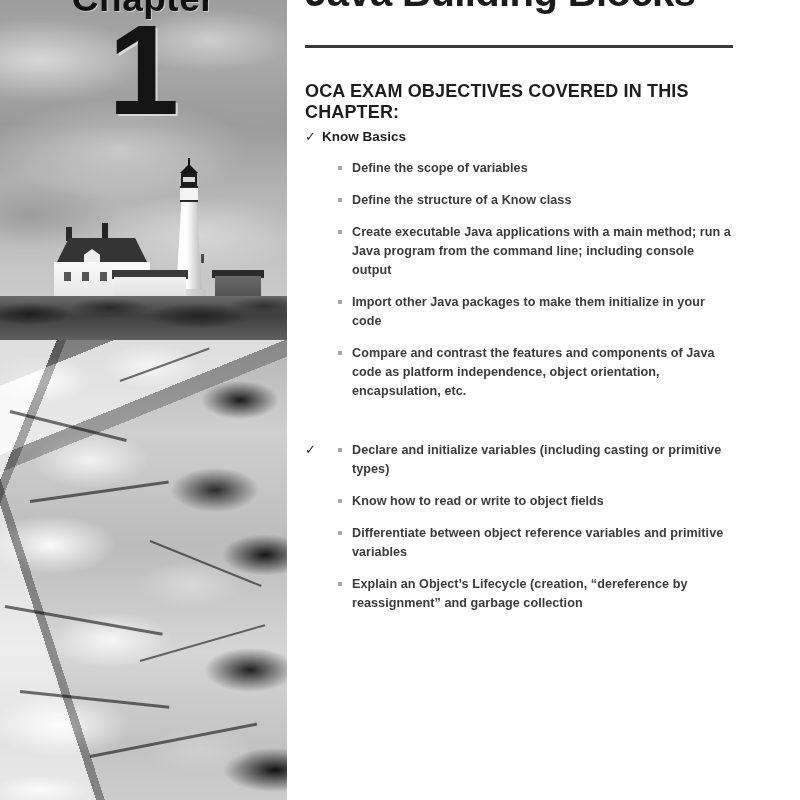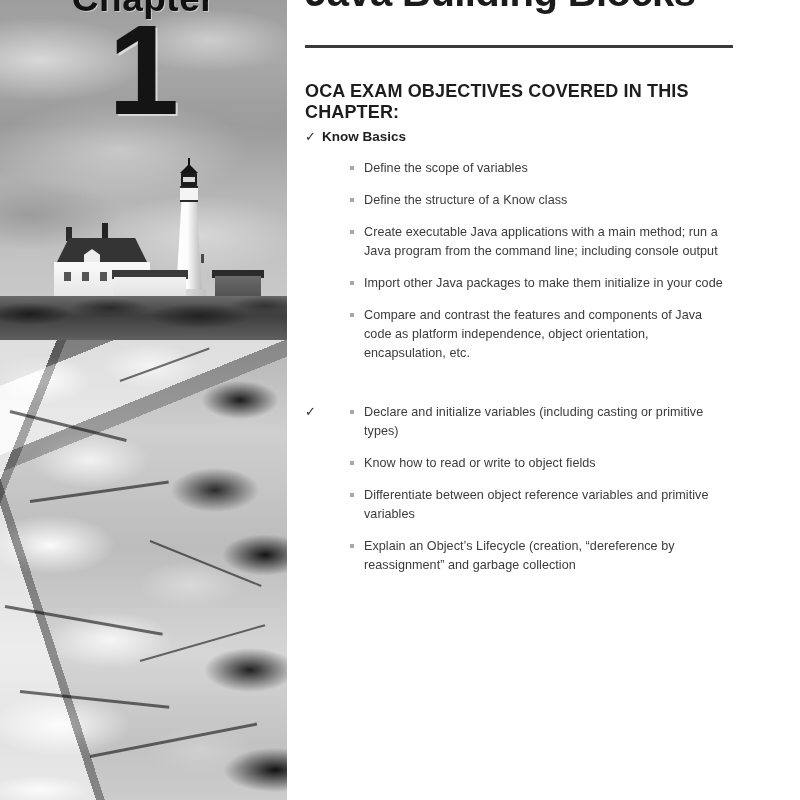--- a/index.html
+++ b/index.html
@@ -313,22 +313,23 @@
     left: 0;
     top: 0;
     font-size: 13px;
     line-height: 18px;
     color: #2a2a2a;
     font-weight: normal;
   }
 
   .objective-list {
     list-style: none;
-    margin: 12px;
+    margin: 0;
     padding: 0 0 0 33px;
+    font-weight: bold;
   }
   .objective-item {
     position: relative;
     padding-left: 14px;
     margin-bottom: 13px;
     font-size: 12.6px;
     line-height: 19px;
     color: #3b3b3b;
     letter-spacing: .05px;
   }

